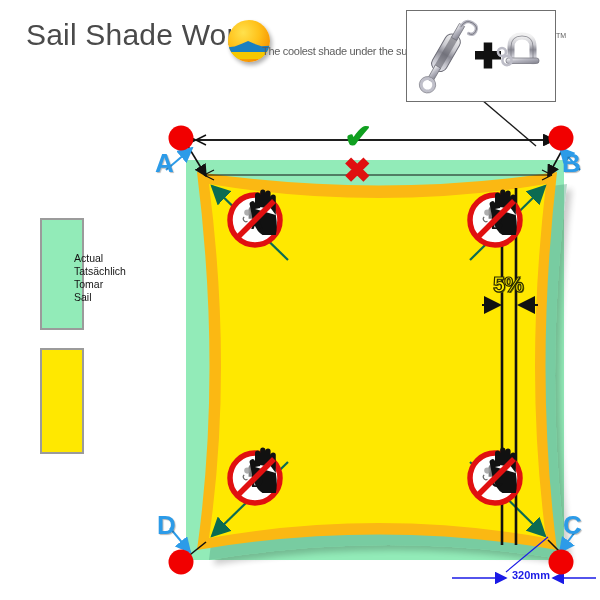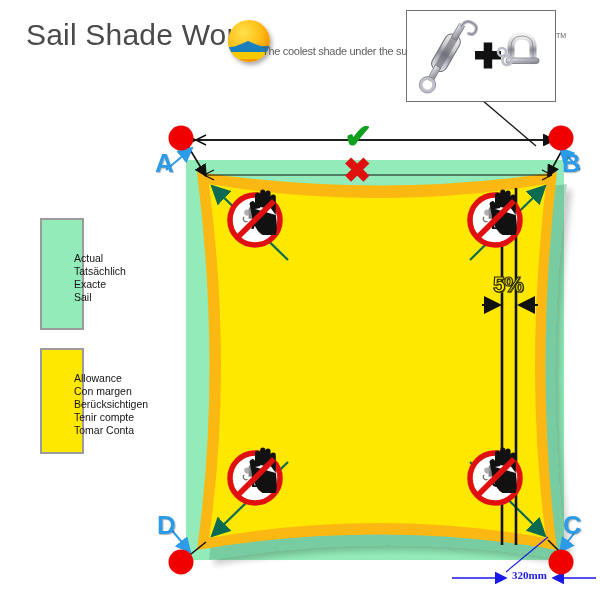--- a/index.html
+++ b/index.html
@@ -85,21 +85,21 @@
     position:absolute;left:493px;top:272px;
     font-size:22px;font-weight:700;color:#FFEE00;
     font-family:"Liberation Sans", sans-serif;
     -webkit-text-stroke:1.2px #2a2a00;
     text-shadow:1px 1px 0 #6b6b00;
     letter-spacing:-1px;
   }
   .mm-label{
     position:absolute;left:512px;top:569px;
     font-size:11px;font-weight:700;color:#1A1AE6;
-    font-family:Liberation Serif, serif;
+    font-family:Liberation Sans, sans-serif;
   }
   .tick{position:absolute;font-weight:700;font-family:"Liberation Sans", sans-serif;}
   .tick-ok{left:344px;top:116px;font-size:34px;color:#10A020;}
   .tick-no{left:343px;top:150px;font-size:34px;color:#E01010;}
 </style>
 </head>
 <body>
 
 <div id="stage">
 
@@ -157,32 +157,25 @@
         <circle cx="2" cy="25.5" r="4.6" fill="none" stroke="#bdbdc7" stroke-width="2.6"></circle>
         <circle cx="-3" cy="17" r="4" fill="none" stroke="#bdbdc7" stroke-width="2.6"></circle>
       </g>
     </svg>
   </div>
 
   <div class="swatch sw-green"></div>
   <div class="legend-text lt-green">
     <div>Actual</div>
     <div>Tatsächlich</div>
-    <div>Exacte</div>
+    <div>Tomar</div>
     <div>Sail</div>
   </div>
 
   <div class="swatch sw-yellow"></div>
-  <div class="legend-text lt-yellow">
-    <div>Allowance</div>
-    <div>Con margen</div>
-    <div>Berücksichtigen</div>
-    <div>Tenir compte</div>
-    <div>Tomar Conta</div>
-  </div>
 
   <svg id="diagram" viewBox="0 0 600 600">
     <defs>
       <filter id="softshadow" x="-30%" y="-30%" width="180%" height="180%">
         <feGaussianBlur in="SourceAlpha" stdDeviation="3.2"></feGaussianBlur>
         <feOffset dx="5" dy="5" result="o"></feOffset>
         <feComponentTransfer in="o" result="s">
             <feFuncA type="linear" slope=".45"></feFuncA>
           </feComponentTransfer>
         <feMerge>

